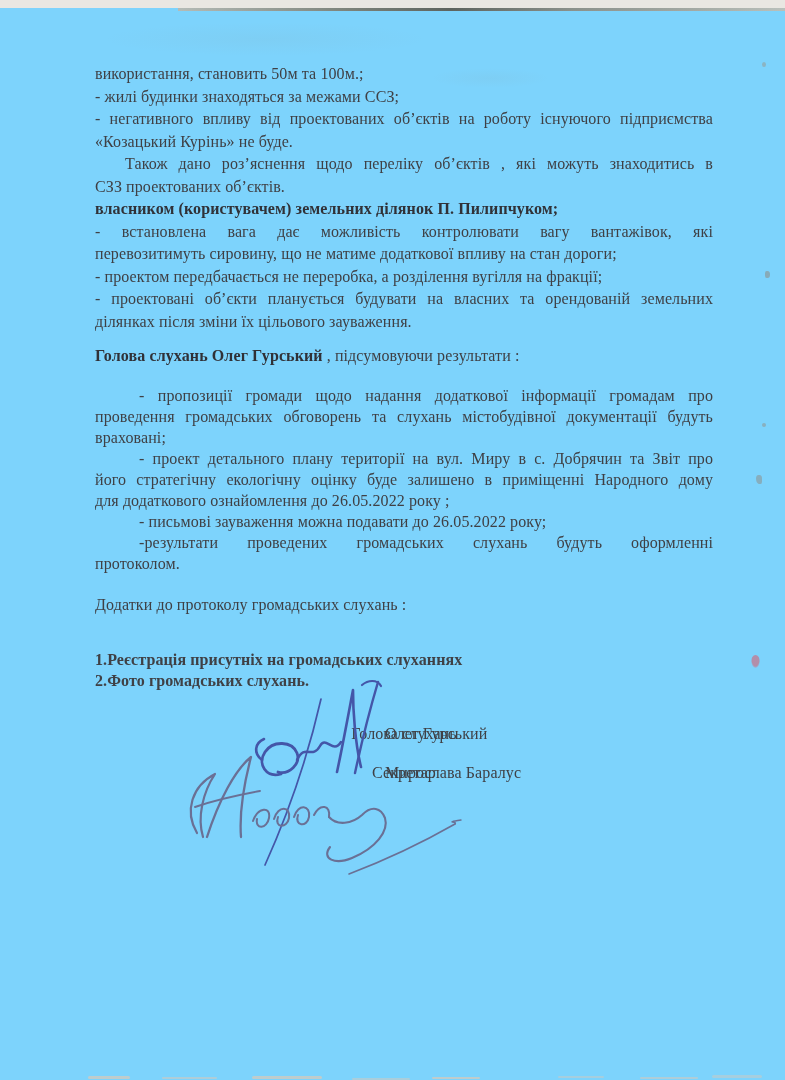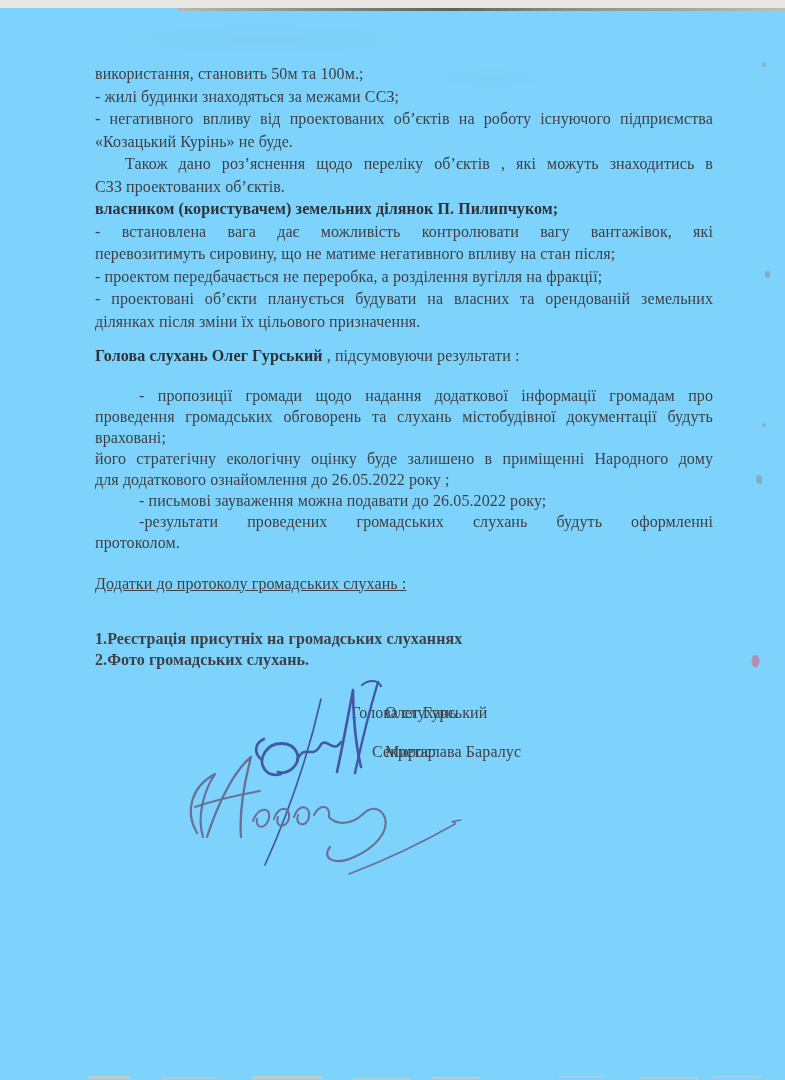--- a/index.html
+++ b/index.html
@@ -29,21 +29,21 @@
     letter-spacing:.1px;
   }
   .ln{line-height:22.5px;min-height:22.5px;white-space:normal;}
   .blk2 .ln{line-height:21px;min-height:21px;}
   .appx .ln{line-height:21px;min-height:21px;}
   .b{font-weight:bold;color:#303137;}
   .ind{padding-left:44px;}
   .ind2{padding-left:30px;font-family:Liberation Serif, serif;}
   .j{text-align:justify;text-align-last:justify;}
   .heading{margin-top:12px;margin-bottom:17px;}
-  .appx-title{margin-top:20px;text-decoration:underline;}
+  .appx-title{margin-top:20px;}
   .appx{margin-top:33px;font-weight:bold;}
   .sigrow{position:relative;height:22px;margin-top:17px;text-align:center;}
   .sigrow.first{margin-top:34px;}
   .sigrow .name{position:absolute;left:290px;top:0;}
   svg.sig-layer{position:absolute;left:0;top:0;pointer-events:none;}
 </style>
 </head>
 <body>
 
 <div class="page">
@@ -70,32 +70,33 @@
 
     <div>
       <div class="ln">використання, становить 50м та 100м.;</div>
       <div class="ln">- жилі  будинки знаходяться за  межами ССЗ;</div>
       <div class="ln j">- негативного впливу від проектованих об’єктів на роботу існуючого підприємства</div>
       <div class="ln">«Козацький Курінь» не буде.</div>
       <div class="ln ind2 j">Також дано роз’яснення щодо переліку об’єктів , які можуть знаходитись в</div>
       <div class="ln">СЗЗ проектованих об’єктів.</div>
       <div class="ln b">власником (користувачем) земельних ділянок П. Пилипчуком;</div>
       <div class="ln j">- встановлена вага дає можливість контролювати вагу вантажівок, які</div>
-      <div class="ln">перевозитимуть сировину, що не матиме негативного впливу на стан після;</div>
+      <div class="ln">перевозитимуть сировину, що не матиме додаткової впливу на стан дороги;</div>
       <div class="ln">- проектом передбачається не переробка, а розділення вугілля на фракції;</div>
       <div class="ln j">- проектовані об’єкти планується будувати на власних та орендованій земельних</div>
-      <div class="ln">ділянках після зміни їх цільового призначення.</div>
+      <div class="ln">ділянках після зміни їх цільового зауваження.</div>
     </div>
 
     <div class="ln heading"><span class="b">Голова слухань Олег Гурський</span><span> , підсумовуючи результати :</span></div>
 
     <div class="blk2">
       <div class="ln ind j">- пропозиції громади щодо надання додаткової інформації громадам про</div>
       <div class="ln j">проведення громадських обговорень та слухань містобудівної документації будуть</div>
       <div class="ln">враховані;</div>
+      <div class="ln ind j">- проект детального плану території на вул. Миру в с. Добрячин та Звіт про</div>
       <div class="ln j">його стратегічну екологічну оцінку буде залишено в приміщенні Народного дому</div>
       <div class="ln">для додаткового ознайомлення до 26.05.2022 року ;</div>
       <div class="ln ind">- письмові зауваження можна подавати до 26.05.2022 року;</div>
       <div class="ln ind j">-результати проведених громадських слухань будуть оформленні</div>
       <div class="ln">протоколом.</div>
     </div>
 
     <div class="ln appx-title">Додатки до протоколу громадських слухань :</div>
     <div class="appx">
       <div class="ln">1.Реєстрація присутніх на громадських слуханнях</div>

